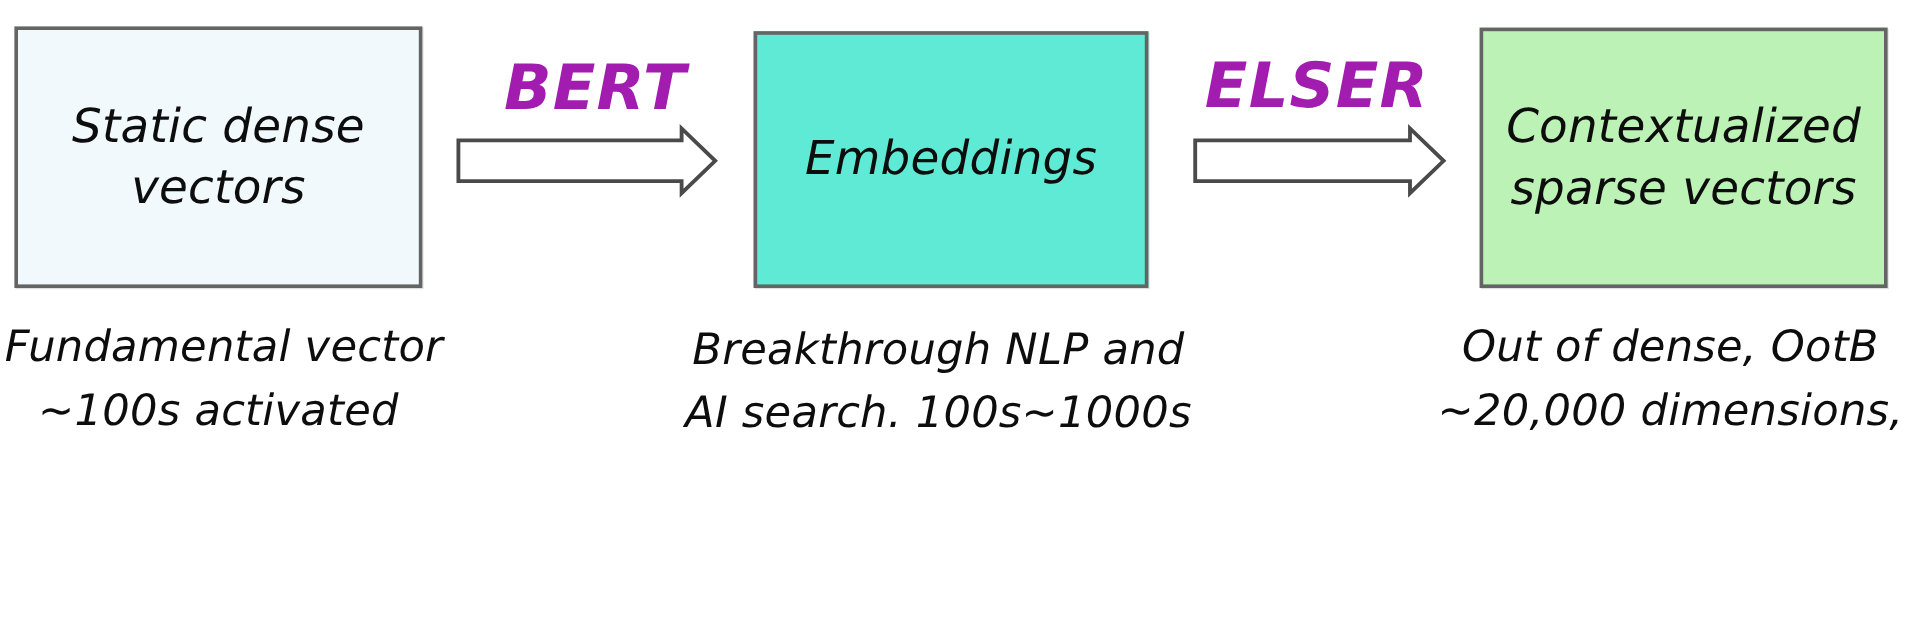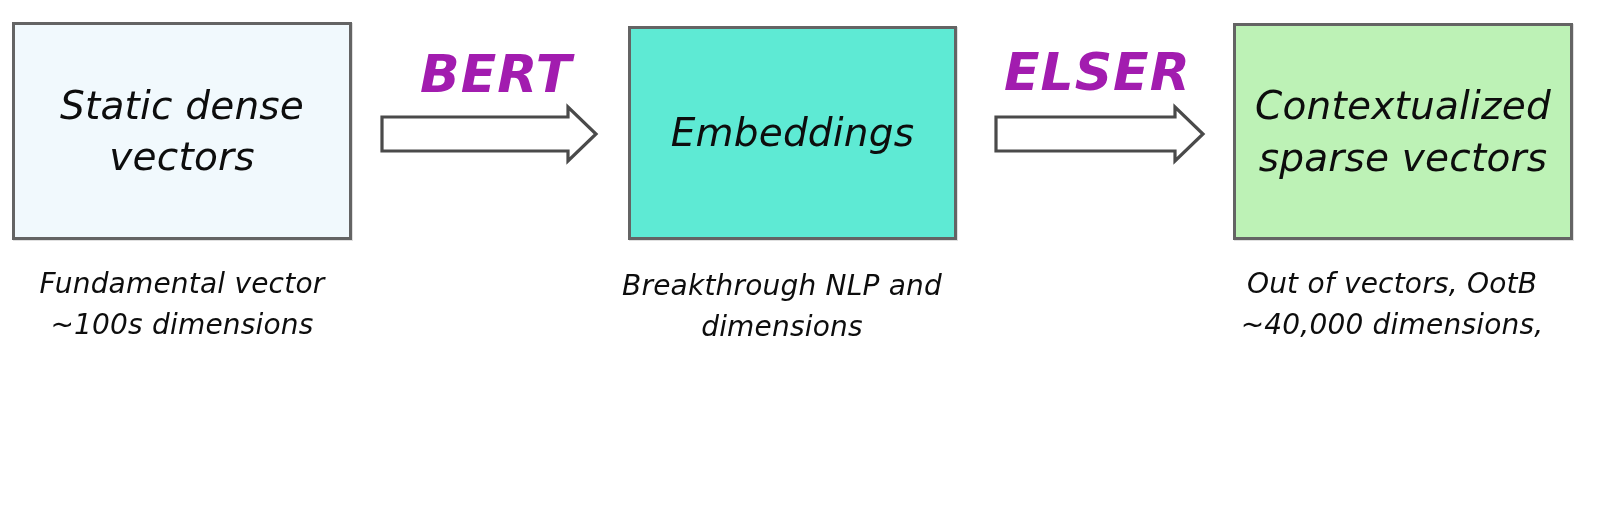--- a/index.html
+++ b/index.html
@@ -47,21 +47,21 @@
   }
 
   #node-static   { left: 12px;   top: 22px; width: 340px; height: 218px; background: #f1f9fd; }
   #node-embed    { left: 628px;  top: 26px; width: 329px; height: 214px; background: #5eead4; }
   #node-sparse   { left: 1233px; top: 23px; width: 340px; height: 217px; background: #bdf2b6; }
 
   
   .caption {
     position: absolute;
     text-align: center;
-    font-size: 28px;
+    font-size: 36px;
     line-height: 1.46;
     color: #0d0d0d;
   }
   #caption-static { left: 4px;    top: 264px; width: 356px; }
   #caption-embed  { left: 554px;  top: 266px; width: 456px; }
   #caption-sparse { left: 1192px; top: 264px; width: 400px; }
 
   .caption .ln { display: block; white-space: nowrap; }
 
   
@@ -89,53 +89,53 @@
 
   <div class="node" id="node-static">
     <div class="node-label hand">
       <span class="ln">Static dense</span>
       <span class="ln">vectors</span>
     </div>
   </div>
 
   <div class="caption hand" id="caption-static">
     <span class="ln">Fundamental vector</span>
-    <span class="ln">~100s dimensions</span>
+    <span class="ln">~100s activated</span>
   </div>
 
   <div class="arrow-group" id="arrow-bert-group">
     <svg width="220" height="60" viewBox="0 0 220 60">
       <path d="M 2,13 L 188,13 L 188,3 L 216,30 L 188,57 L 188,47 L 2,47 Z" fill="#ffffff" stroke="#4a4a4a" stroke-width="3.2" stroke-linejoin="miter"></path>
     </svg>
   </div>
   <div class="arrow-label hand" id="label-bert">BERT</div>
 
   <div class="node" id="node-embed">
     <div class="node-label hand">
       <span class="ln">Embeddings</span>
     </div>
   </div>
 
   <div class="caption hand" id="caption-embed">
     <span class="ln">Breakthrough NLP and</span>
-    <span class="ln">dimensions</span>
+    <span class="ln">AI search. 100s~1000s</span>
   </div>
 
   <div class="arrow-group" id="arrow-elser-group">
     <svg width="220" height="60" viewBox="0 0 220 60">
       <path d="M 2,13 L 181,13 L 181,3 L 209,30 L 181,57 L 181,47 L 2,47 Z" fill="#ffffff" stroke="#4a4a4a" stroke-width="3.2" stroke-linejoin="miter"></path>
     </svg>
   </div>
   <div class="arrow-label hand" id="label-elser">ELSER</div>
 
   <div class="node" id="node-sparse">
     <div class="node-label hand">
       <span class="ln">Contextualized</span>
       <span class="ln">sparse vectors</span>
     </div>
   </div>
 
   <div class="caption hand" id="caption-sparse">
-    <span class="ln">Out of vectors, OotB</span>
-    <span class="ln">~40,000 dimensions,</span>
+    <span class="ln">Out of dense, OotB</span>
+    <span class="ln">~20,000 dimensions,</span>
   </div>
 
 </div>
 
 </body></html>

